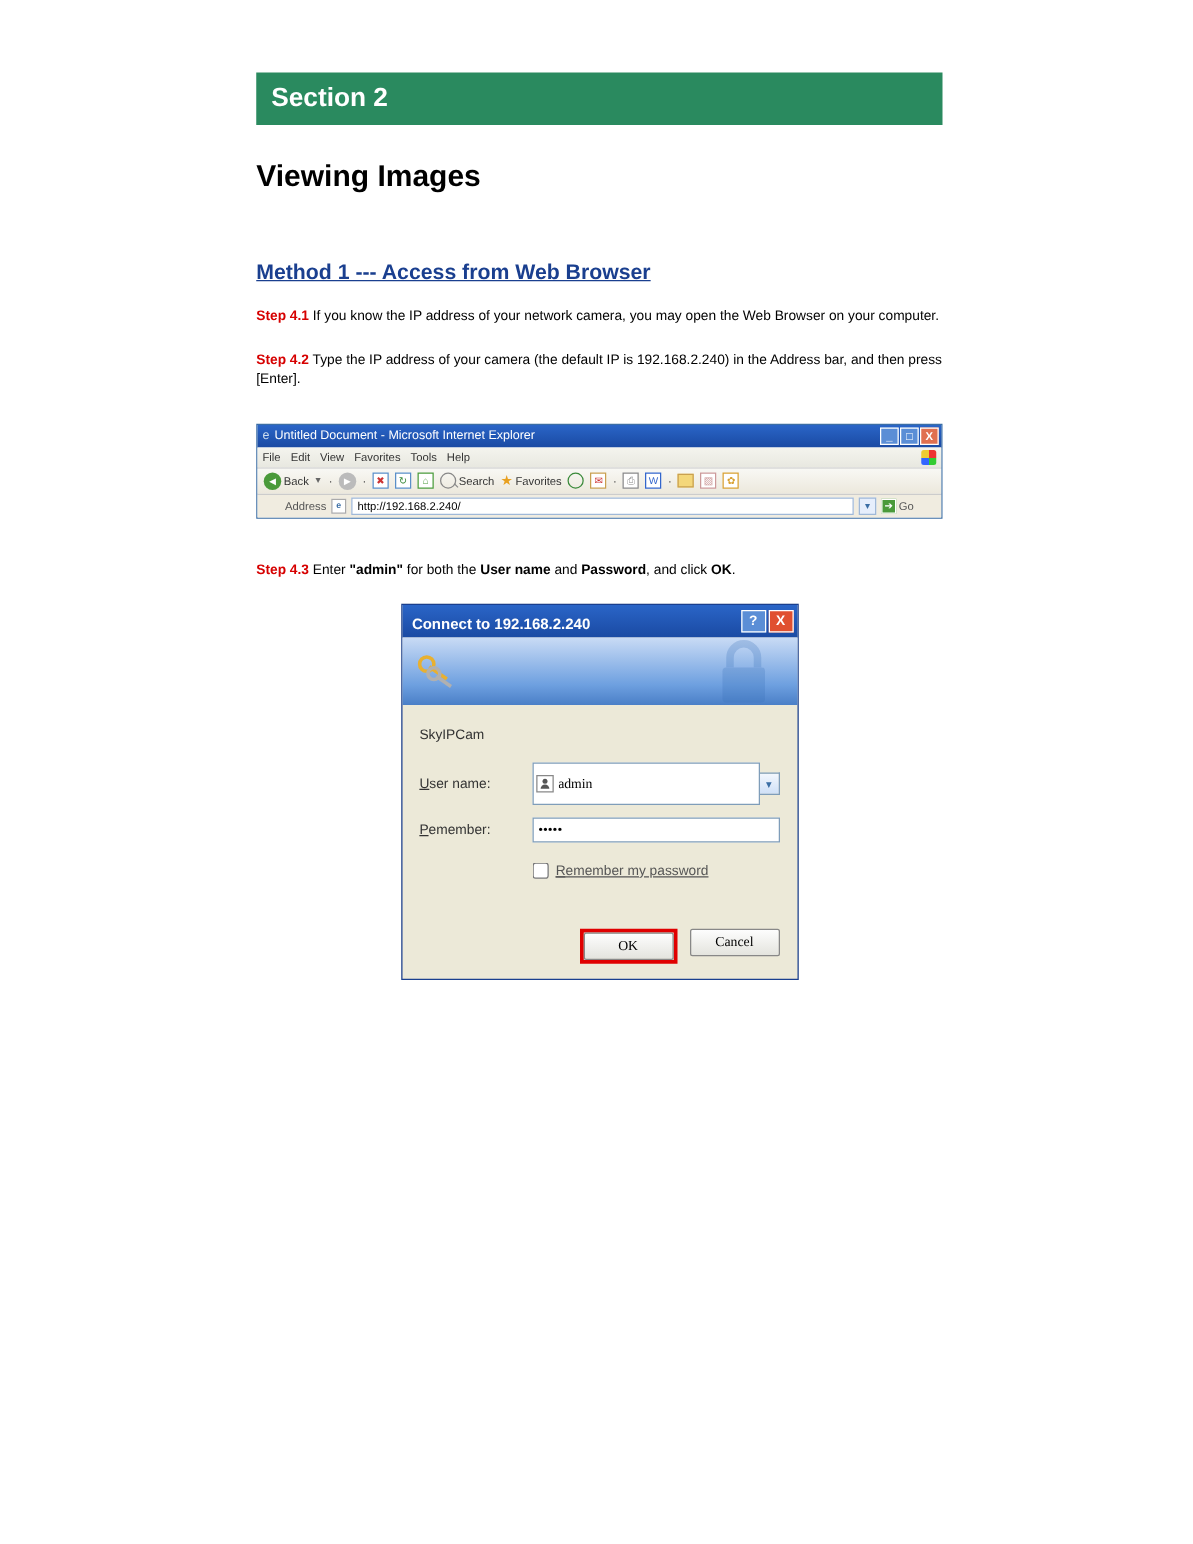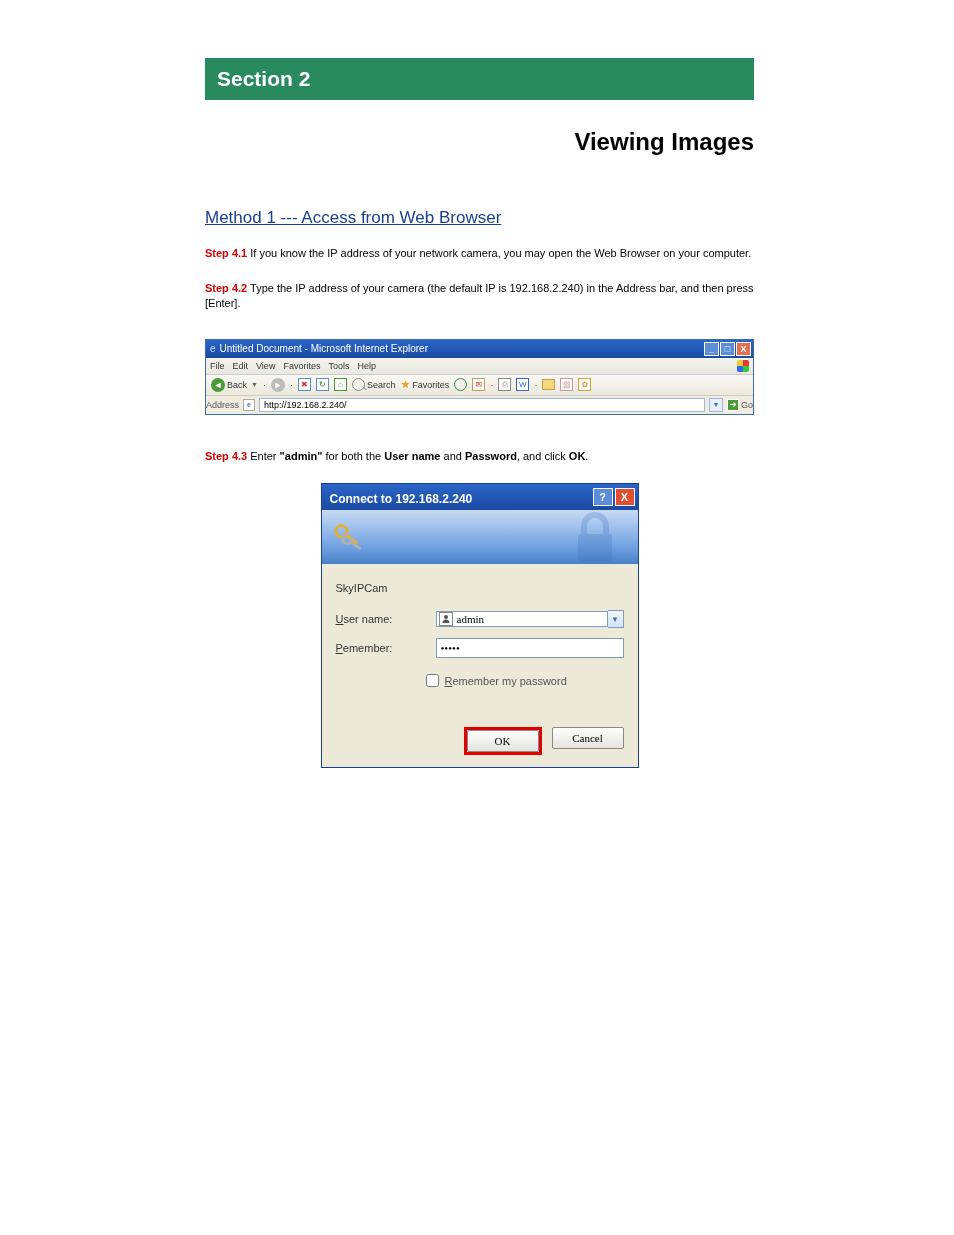--- a/index.html
+++ b/index.html
@@ -13,28 +13,28 @@
   }
   .section-banner {
     background: #2a8a5f;
     color: #fff;
     font-weight: bold;
     font-size: 21px;
     padding: 9px 12px;
     margin-bottom: 28px;
   }
   .page-title {
-    text-align: right;
+    text-align: left;
     font-size: 24px;
     font-weight: bold;
     margin-bottom: 52px;
   }
   .method-heading {
     color: #1a3f8f;
-    font-weight: normal;
+    font-weight: bold;
     font-size: 17px;
     text-decoration: underline;
     margin-bottom: 18px;
   }
   .step { font-size: 11px; line-height: 1.35; margin-bottom: 20px; }
   .step-label { color: #d60000; font-weight: bold; }
   .step b { font-weight: bold; }
 
   
   .ie-window {
@@ -83,21 +83,21 @@
   .tb-search { width:13px; height:13px; border-radius:50%; border:1px solid #888; display:inline-block; position:relative; }
   .tb-search:after { content:""; position:absolute; width:4px; height:1px; background:#888; right:-3px; bottom:1px; transform:rotate(45deg); }
   .tb-star { color:#e8a020; font-size:11px; }
   .tb-clock { width:13px;height:13px;border-radius:50%;border:1px solid #3a8a3a; position:relative;}
   .tb-mail { border:1px solid #c9a050; }
   .tb-print { border:1px solid #888; color:#888; }
   .tb-w { border:1px solid #3366cc; color:#3366cc; }
   .tb-fold { width:13px;height:11px; background:#f4d77a; border:1px solid #c9a050; }
   .ie-addr {
     background: #f0ece0; display:flex; align-items:center; gap:4px;
-    padding: 2px 0; font-size:9px; color:#555;
+    padding: 2px 22px; font-size:9px; color:#555;
   }
   .ie-addr input {
     flex:1; height:14px; font-size:9px; padding:0 18px 0 4px;
     border:1px solid #9fb8d8; background:#fff;
   }
   .ie-addr .e-ico { width:12px;height:12px; border:1px solid #aaa; background:#fff; display:inline-flex; align-items:center; justify-content:center; color:#3b6ea5; font-weight:bold; font-size:7px;}
   .ie-addr .go { display:flex; align-items:center; gap:2px; }
   .ie-addr .go-arrow { width:12px;height:12px;background:#4a9a3a;border:1px solid #fff; color:#fff; display:inline-flex;align-items:center;justify-content:center;font-size:8px;}
   .addr-drop { width:14px;height:14px;border:1px solid #9fb8d8;background:#e6eefc;color:#3b6ea5;display:inline-flex;align-items:center;justify-content:center;font-size:8px;}
 
@@ -126,40 +126,40 @@
     display:flex; align-items:center;
     padding-left:8px;
     position:relative;
     overflow:hidden;
   }
   .xp-banner svg.keys { width:38px; height:38px; }
   .xp-banner .lock-bg { position:absolute; right:8px; top:-2px; opacity:.25; }
   .xp-body { padding: 18px 14px 12px; color:#555; }
   .xp-realm { margin-bottom: 16px; color:#333; }
   .xp-row { display:flex; align-items:center; margin-bottom: 10px; }
-  .xp-row label { width: 100px; color:#333; }
+  .xp-row label { width: 90px; color:#333; }
   .xp-underline { text-decoration: underline; }
   .xp-field { flex:1; display:flex; align-items:center; }
   .xp-combo {
-    flex:1; height:16px; border:1px solid #7f9db9; background:#fff;
+    flex:1; height:34px; border:1px solid #7f9db9; background:#fff;
     display:flex; align-items:center; padding:0 2px; gap:4px; position:relative;
   }
   .xp-person { width:14px; height:14px; border:1px solid #888; background:#fff; display:inline-flex; align-items:center; justify-content:center; }
   .xp-person svg{ width:10px;height:10px;}
   .xp-combo input { border:0; outline:0; flex:1; font-size:11px; font-family:Tahoma; }
   .xp-combo-arrow {
     width:16px; height:18px; border:1px solid #7f9db9; border-left:0;
     background: linear-gradient(#f3f7fd,#cfe0f7);
     display:inline-flex; align-items:center; justify-content:center; color:#3b6ea5; font-size:9px;
   }
   .xp-pass {
     flex:1; height:20px; border:1px solid #7f9db9; background:#fff;
     padding:0 4px; font-size:11px; font-family:Tahoma;
   }
-  .xp-check { display:flex; align-items:center; gap:6px; margin-left:90px; margin-top:16px; }
+  .xp-check { display:flex; align-items:center; gap:6px; margin-left:90px; margin-top:16px;text-decoration:underline; }
   .xp-check input { width:13px; height:13px; }
   .xp-buttons { display:flex; justify-content:flex-end; gap:10px; padding: 28px 14px 12px; }
   .xp-btn {
     width:72px; height:22px; border:1px solid #888; background:linear-gradient(#fdfdfd,#e4e4de);
     font-size:11px; font-family:Tahoma; display:flex; align-items:center; justify-content:center;
     border-radius:2px;
   }
   .xp-ok-outline { border:3px solid #e00000; padding:0; display:inline-flex; }
 </style>
 </head>

